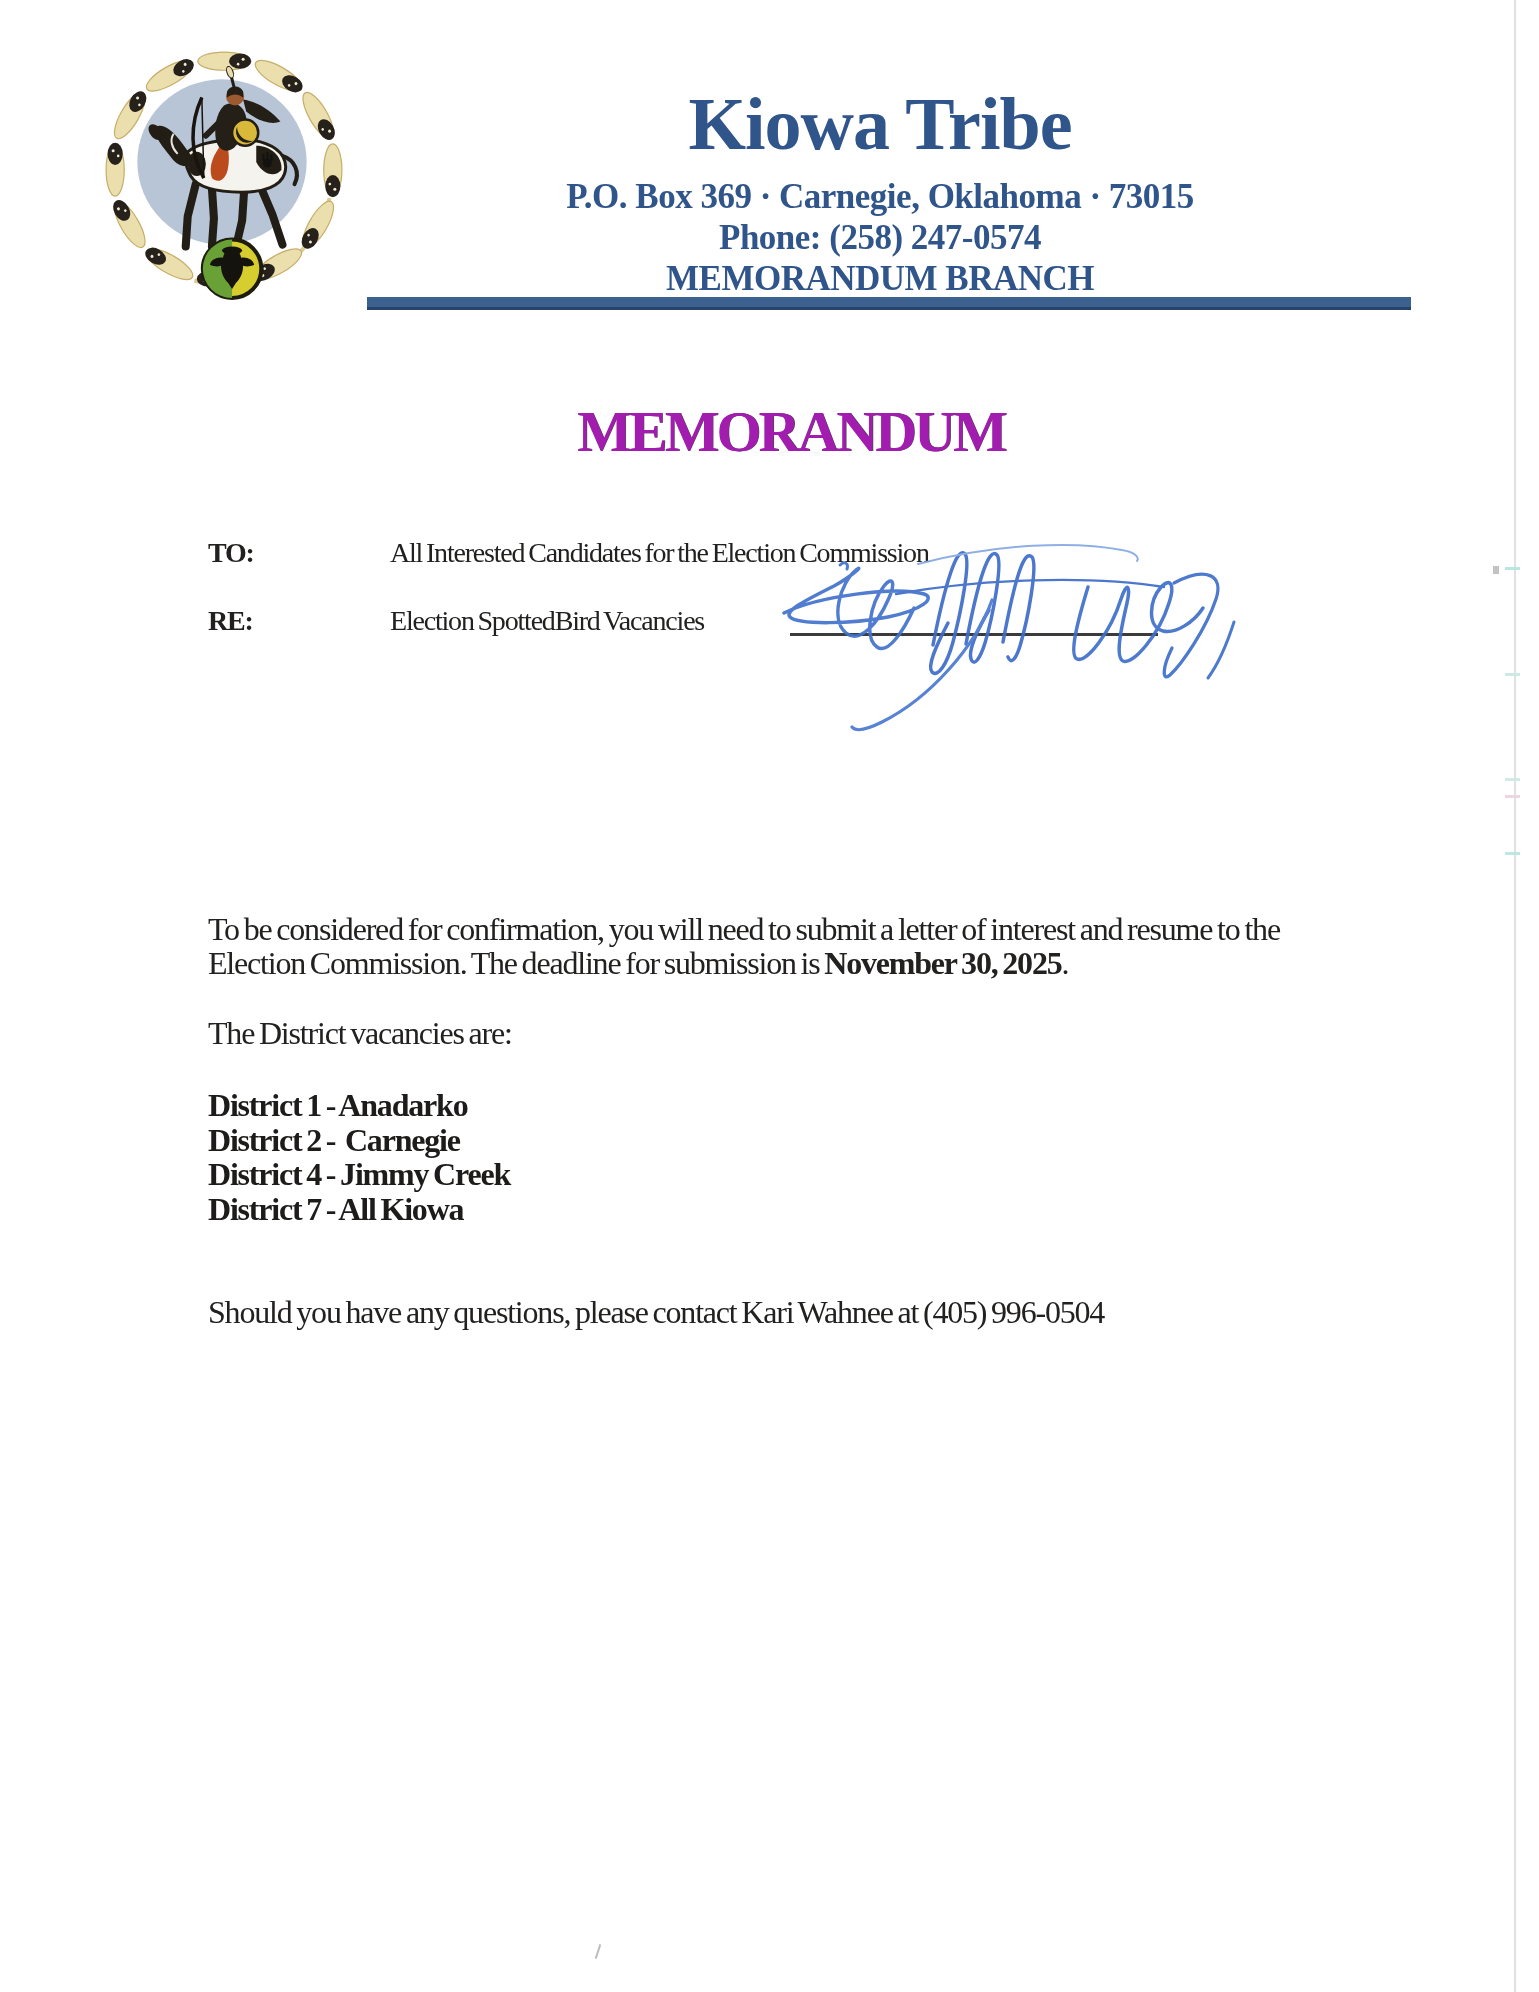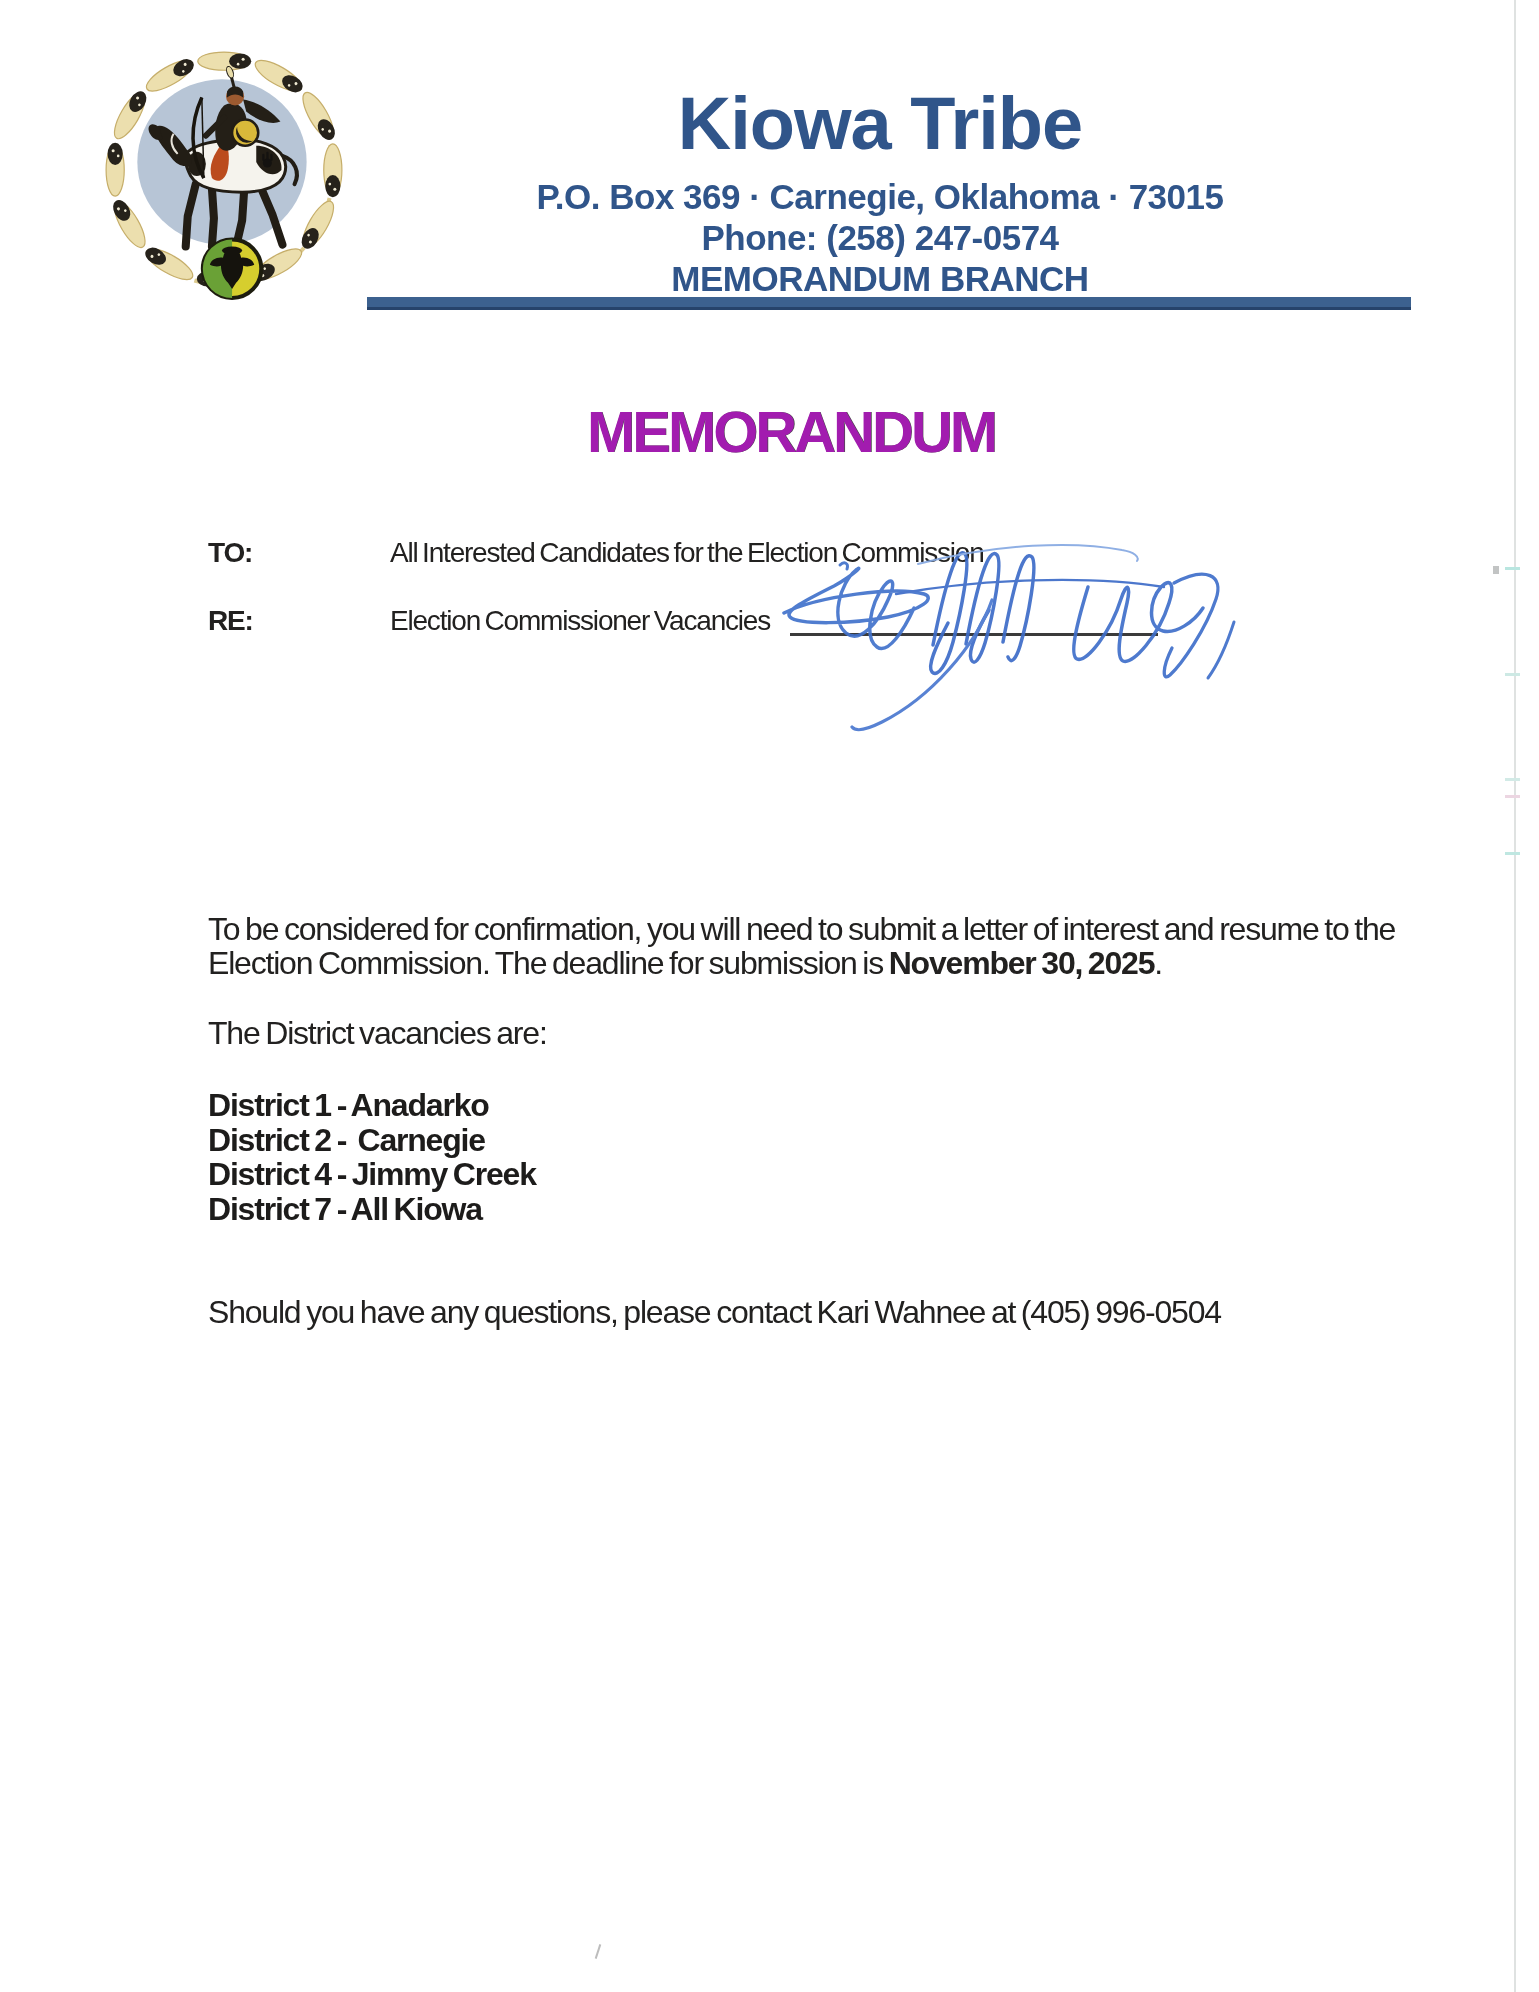--- a/index.html
+++ b/index.html
@@ -2,21 +2,21 @@
 <html><head>
 <meta charset="utf-8">
 <style>
   html,body{margin:0;padding:0;background:#e8e8e8;}
   .page{
     position:relative;
     width:1539px;height:1992px;
     margin:0 auto;
     background:#ffffff;
     overflow:hidden;
-    font-family:Liberation Sans, sans-serif;
+    font-family:Liberation Serif, serif;
     color:#222120;
   }
   
   .logo{position:absolute;left:93px;top:40px;width:262px;height:262px;}
   .letterhead{position:absolute;left:360px;top:82px;width:1040px;text-align:center;color:#30558a;}
   .org{font-size:74px;font-weight:bold;line-height:84px;letter-spacing:-1px;}
   .addr{font-size:35px;font-weight:bold;line-height:41px;letter-spacing:-0.5px;margin-top:0;}
   .org-block{margin-bottom:10px;}
   .rule{position:absolute;left:367px;top:297px;width:1044px;height:13px;background:#3c618f;border-bottom:3px solid #26436b;box-sizing:border-box;}
   
@@ -149,21 +149,21 @@
 
   <h1 class="title">MEMORANDUM</h1>
 
   <div class="meta">
     <div class="mrow">
       <span class="mlabel">TO:</span>
       <span class="mvalue">All Interested Candidates for the Election Commission</span>
     </div>
     <div class="mrow">
       <span class="mlabel">RE:</span>
-      <span class="mvalue">Election Commissioner Vacancies</span>
+      <span class="mvalue">Election SpottedBird Vacancies</span>
     </div>
   </div>
 
   <div class="sig-underline"></div>
   <svg class="signature" viewBox="0 0 486 214">
     <g fill="none" stroke-linecap="round" stroke-linejoin="round">
       <path stroke="#4272cc" stroke-width="3.5" d="M14,85 C48,68 126,58 154,66 C166,70 152,82 118,89 C82,96 28,97 20,89 C14,83 36,72 64,58 C84,47 94,36 86,42 C70,55 60,92 76,105 C90,116 108,95 118,72 C126,55 123,47 114,58 C100,76 94,110 107,119 C118,127 134,102 144,80"></path>
       <path stroke="#3d6cc8" stroke-width="3.5" d="M163,117 C175,56 187,17 195,26 C201,33 191,84 183,114 C177,136 168,150 162,144 C157,138 166,118 178,95"></path>
       <path stroke="#3d6cc8" stroke-width="3.5" d="M196,116 C208,52 219,18 227,27 C233,34 223,88 215,115 C210,131 204,139 201,131 C198,123 207,102 219,82"></path>
       <path stroke="#3d6cc8" stroke-width="3.5" d="M233,114 C245,50 254,21 262,29 C268,37 258,91 250,118 C246,131 241,137 238,129"></path>

